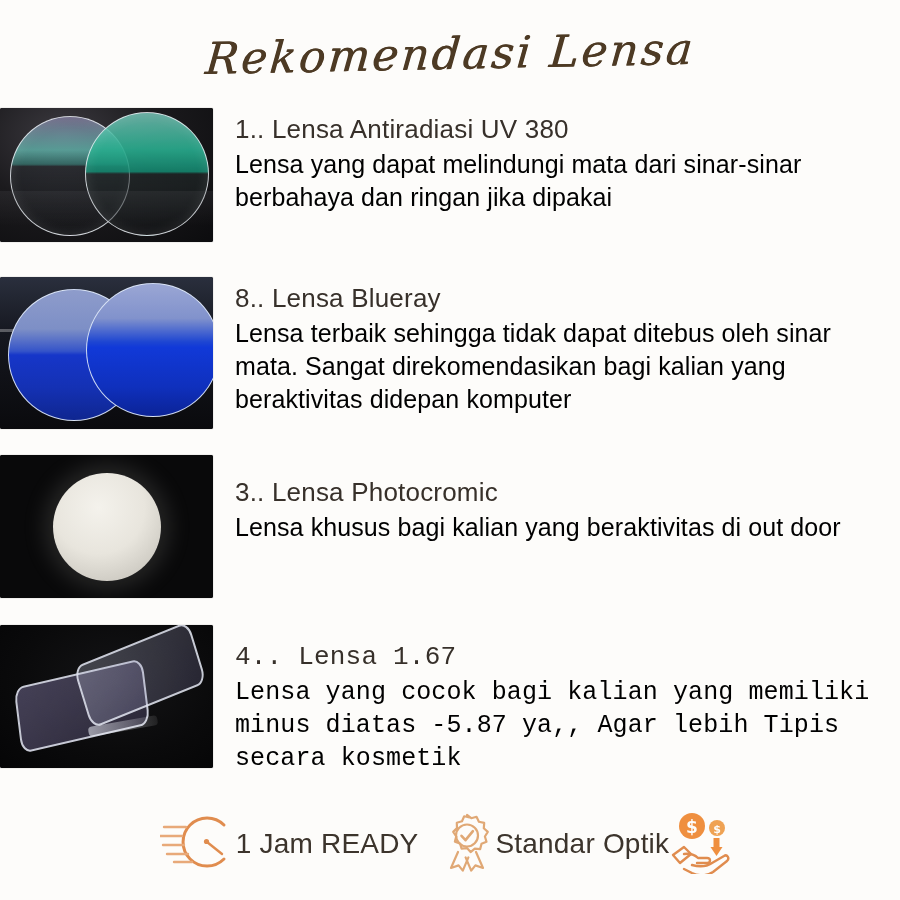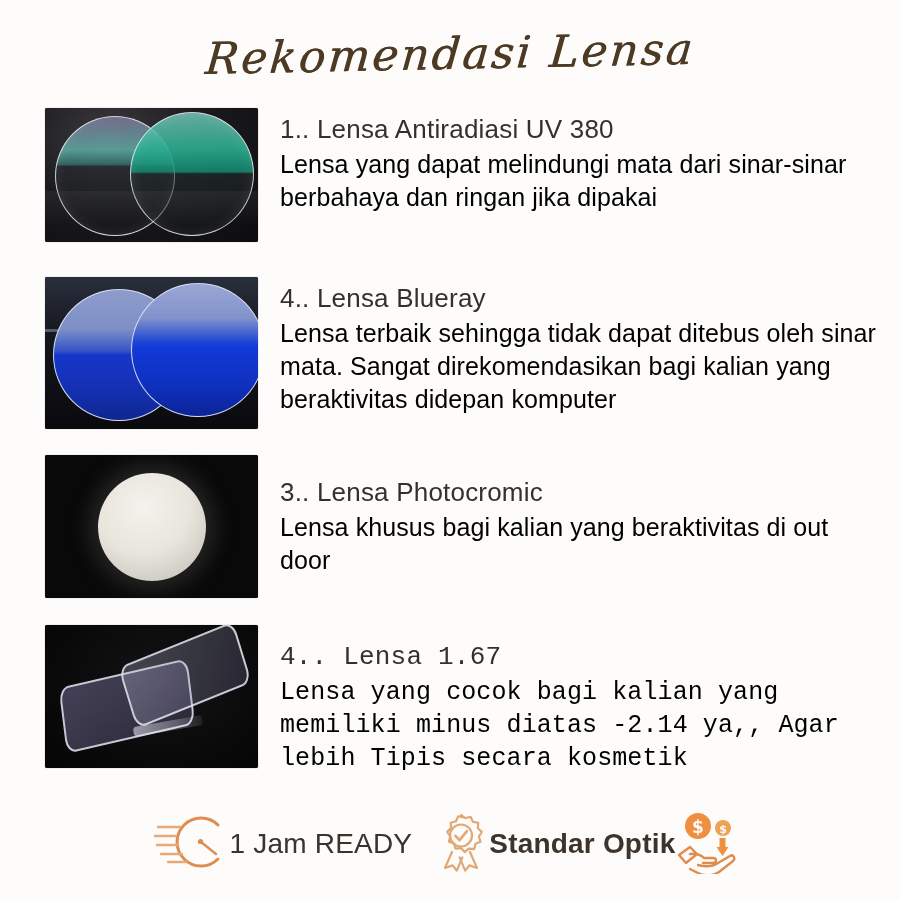--- a/index.html
+++ b/index.html
@@ -28,21 +28,20 @@
     transform:skewX(-6deg) rotate(-1.2deg);
     text-shadow:0.6px 0 0 #4d3a24;
   }
 
   
   .items{position:absolute;left:0;top:105px;width:900px;}
   .item{
     position:relative;
     display:flex;
     align-items:flex-start;
-    padding-left:45px;
     margin-bottom:0;
   }
   .thumb{
     width:213px;flex:0 0 213px;
     border-radius:2px;
     overflow:hidden;
     position:relative;
     background:#0b0b0c;
     box-shadow:0 0 0 1px rgba(0,0,0,0.05);
   }
@@ -196,21 +195,21 @@
   .feat{display:flex;align-items:center;}
   .feat .ic{flex:0 0 auto;display:block;}
   .feat .lbl{
     font-size:28px;
     color:#3c342c;
     letter-spacing:0.2px;
     white-space:nowrap;
     margin-left:-2px;
   }
   .f1{margin-right:18px;}
-  .f2{font-weight:bold;}
+  .f2{}
 </style>
 </head>
 <body>
 
 <div class="page">
 
   <div class="title-wrap">
     <span class="title">Rekomendasi Lensa</span>
   </div>
 
@@ -232,21 +231,21 @@
 
     <div class="item item2">
       <div class="thumb">
         <div class="photo ph-blue">
           <div class="band"></div>
           <div class="lens l1"></div>
           <div class="lens l2"></div>
         </div>
       </div>
       <div class="txt">
-        <p class="h">4.. Lensa Blueray</p>
+        <p class="h">8.. Lensa Blueray</p>
         <p class="d">Lensa terbaik sehingga tidak dapat ditebus oleh sinar mata. Sangat direkomendasikan bagi kalian yang beraktivitas didepan komputer</p>
       </div>
     </div>
 
     <div class="item item3">
       <div class="thumb">
         <div class="photo ph-white">
           <div class="disc"></div>
         </div>
       </div>
@@ -259,21 +258,21 @@
     <div class="item item4">
       <div class="thumb">
         <div class="photo ph-clear">
           <div class="rl rl1"></div>
           <div class="rl rl2"></div>
           <div class="edge"></div>
         </div>
       </div>
       <div class="txt">
         <p class="h">4.. Lensa 1.67</p>
-        <p class="d">Lensa yang cocok bagi kalian yang memiliki minus diatas -2.14 ya,, Agar lebih Tipis secara kosmetik</p>
+        <p class="d">Lensa yang cocok bagi kalian yang memiliki minus diatas -5.87 ya,, Agar lebih Tipis secara kosmetik</p>
       </div>
     </div>
 
   </div>
 
   <div class="footer">
 
     <div class="feat f1">
       <span class="ic">
         <svg width="78" height="62" viewBox="0 0 78 62">

